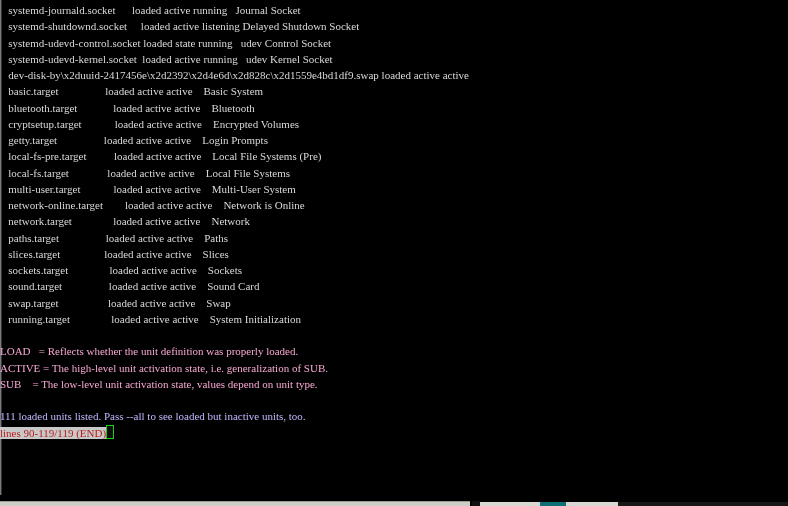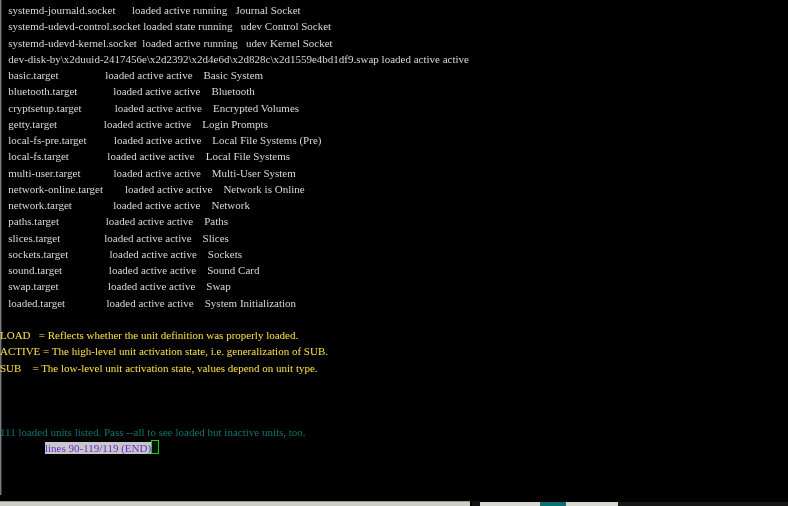--- a/index.html
+++ b/index.html
@@ -88,33 +88,32 @@
     white-space: pre;
     font-size: 11px;
     letter-spacing: 0px;
     color: #d6d6d6;
     font-family: Liberation Serif, serif;
   }
   .row.blank { color: transparent; }
 
   
   .row.unit { color: #d9d9d9; }
-  .row.legend { color: #fde047; }
-  .row.summary { color: #0f766e; margin-top: 32px; }
+  .row.legend { color: #f9a8d4; }
+  .row.summary { color: #c4b5fd; }
 
   
   .row.status {
     background: transparent;
     color: #d6d6d6;
   }
   .row.status .inv {
     background: #c8c8c8;
-    color: #6d28d9;
+    color: #b91c1c;
     padding: 0;
-    margin-left: 45px;
   }
   .row.status .cursor {
     display: inline-block;
     width: 8px;
     height: 14px;
     vertical-align: -2px;
     background: #0d0d0d;
     border: 1px solid #13d313;
     box-sizing: border-box;
   }
@@ -122,38 +121,39 @@
 </head>
 <body>
 
 <div id="terminal">
 
   <div id="left-edge"></div>
 
   <div id="screen">
 
     <div class="row unit">   systemd-journald.socket      loaded active running   Journal Socket</div>
+    <div class="row unit">   systemd-shutdownd.socket     loaded active listening Delayed Shutdown Socket</div>
     <div class="row unit">   systemd-udevd-control.socket loaded state running   udev Control Socket</div>
     <div class="row unit">   systemd-udevd-kernel.socket  loaded active running   udev Kernel Socket</div>
     <div class="row unit">   dev-disk-by\x2duuid-2417456e\x2d2392\x2d4e6d\x2d828c\x2d1559e4bd1df9.swap loaded active active</div>
     <div class="row unit">   basic.target                 loaded active active    Basic System</div>
     <div class="row unit">   bluetooth.target             loaded active active    Bluetooth</div>
     <div class="row unit">   cryptsetup.target            loaded active active    Encrypted Volumes</div>
     <div class="row unit">   getty.target                 loaded active active    Login Prompts</div>
     <div class="row unit">   local-fs-pre.target          loaded active active    Local File Systems (Pre)</div>
     <div class="row unit">   local-fs.target              loaded active active    Local File Systems</div>
     <div class="row unit">   multi-user.target            loaded active active    Multi-User System</div>
     <div class="row unit">   network-online.target        loaded active active    Network is Online</div>
     <div class="row unit">   network.target               loaded active active    Network</div>
     <div class="row unit">   paths.target                 loaded active active    Paths</div>
     <div class="row unit">   slices.target                loaded active active    Slices</div>
     <div class="row unit">   sockets.target               loaded active active    Sockets</div>
     <div class="row unit">   sound.target                 loaded active active    Sound Card</div>
     <div class="row unit">   swap.target                  loaded active active    Swap</div>
-    <div class="row unit">   loaded.target               loaded active active    System Initialization</div>
+    <div class="row unit">   running.target               loaded active active    System Initialization</div>
 
     <div class="row blank"></div>
 
     <div class="row legend">LOAD   = Reflects whether the unit definition was properly loaded.</div>
     <div class="row legend">ACTIVE = The high-level unit activation state, i.e. generalization of SUB.</div>
     <div class="row legend">SUB    = The low-level unit activation state, values depend on unit type.</div>
 
     <div class="row blank"></div>
 
     <div class="row summary">111 loaded units listed. Pass --all to see loaded but inactive units, too.</div>

